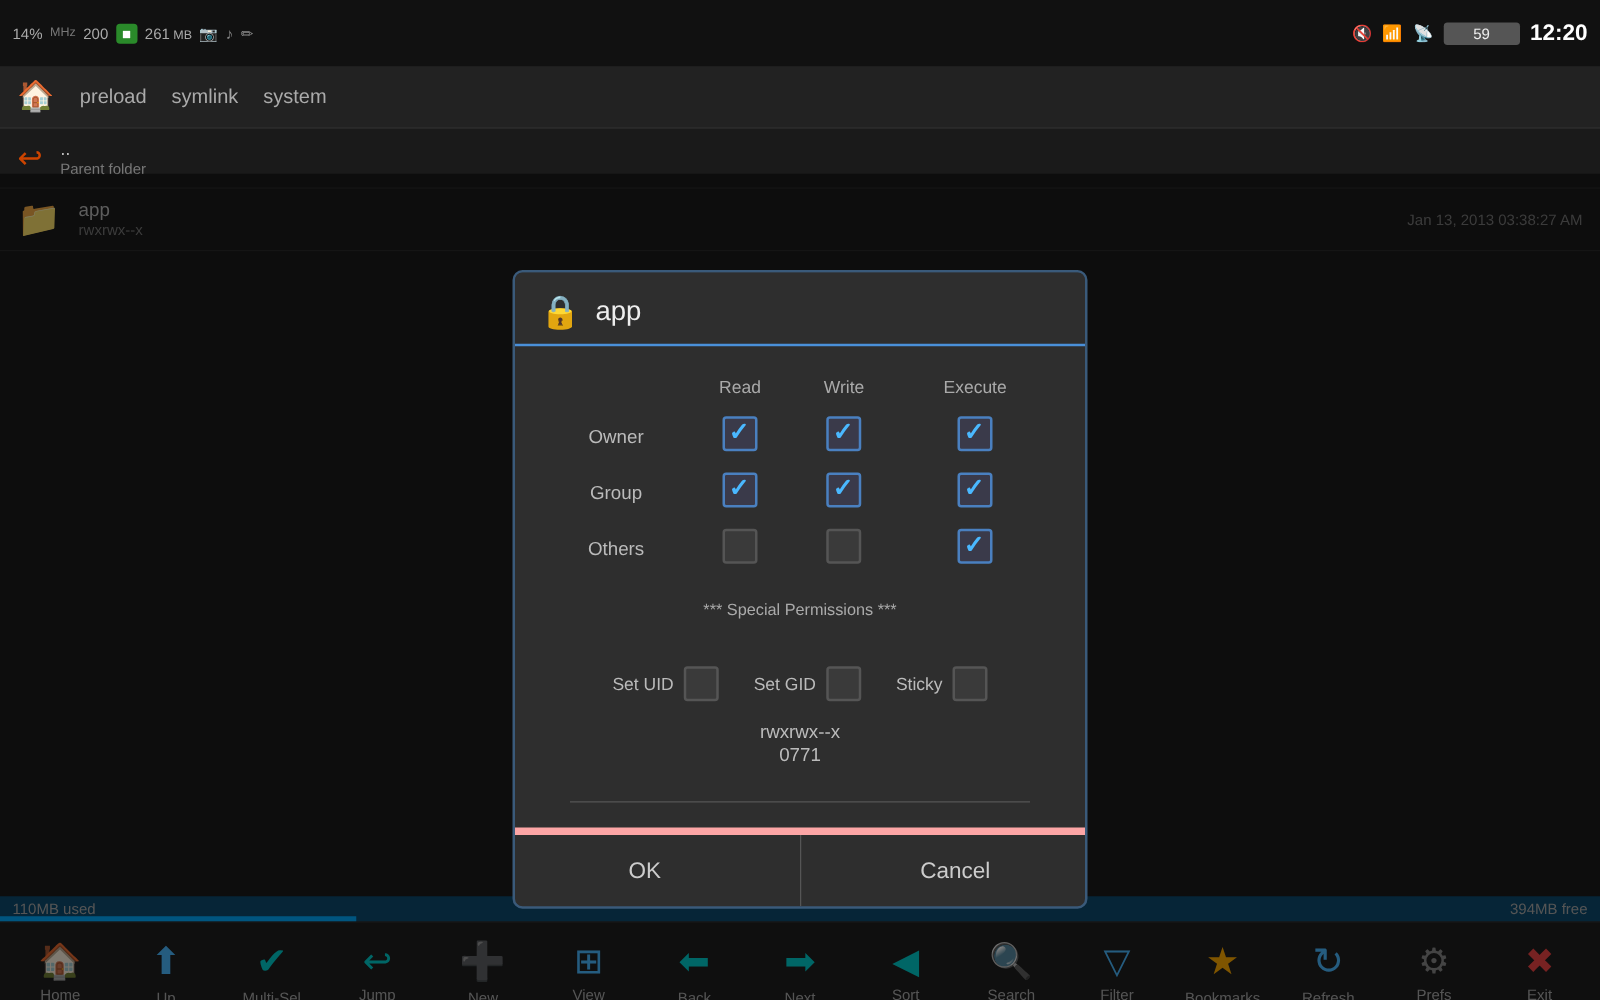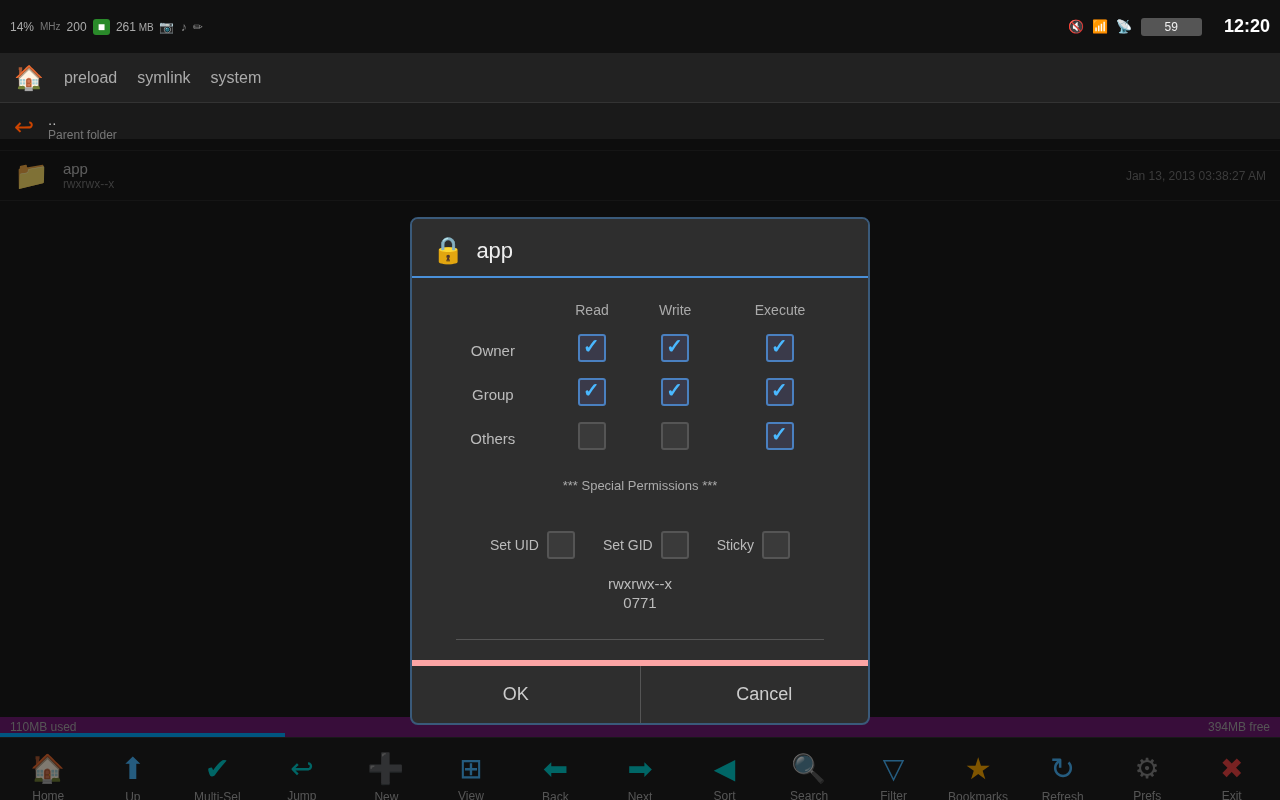--- a/index.html
+++ b/index.html
@@ -34,21 +34,21 @@
       padding: 1px 5px;
       font-size: 12px;
     }
     .status-battery {
       background: #555;
       border-radius: 3px;
       padding: 2px 24px;
       font-size: 12px;
       color: #eee;
     }
-    .status-time { font-size: 18px; color: #fff; font-weight: bold; margin-left: 14px; }
+    .status-time { font-size: 18px; color: #fff; font-weight: bold; }
 
     
     #nav-bar {
       width: 100%;
       height: 50px;
       background: #222;
       display: flex;
       align-items: center;
       padding: 0 14px;
       gap: 20px;
@@ -78,21 +78,21 @@
       border-bottom: 1px solid #2a2a2a;
     }
     .file-row-info { display: flex; flex-direction: column; }
     .file-row-name { color: #bbb; font-size: 15px; }
     .file-row-meta { color: #777; font-size: 12px; }
     .file-row-date { margin-left: auto; color: #777; font-size: 12px; }
 
     
     #bottom-status {
       height: 20px;
-      background: #701a75;
+      background: #0c4a6e;
       display: flex;
       align-items: center;
       padding: 0 10px;
       font-size: 12px;
       color: #aaa;
       justify-content: space-between;
       gap: 36px;
     }
     .progress-bar-container {
       position: absolute;

